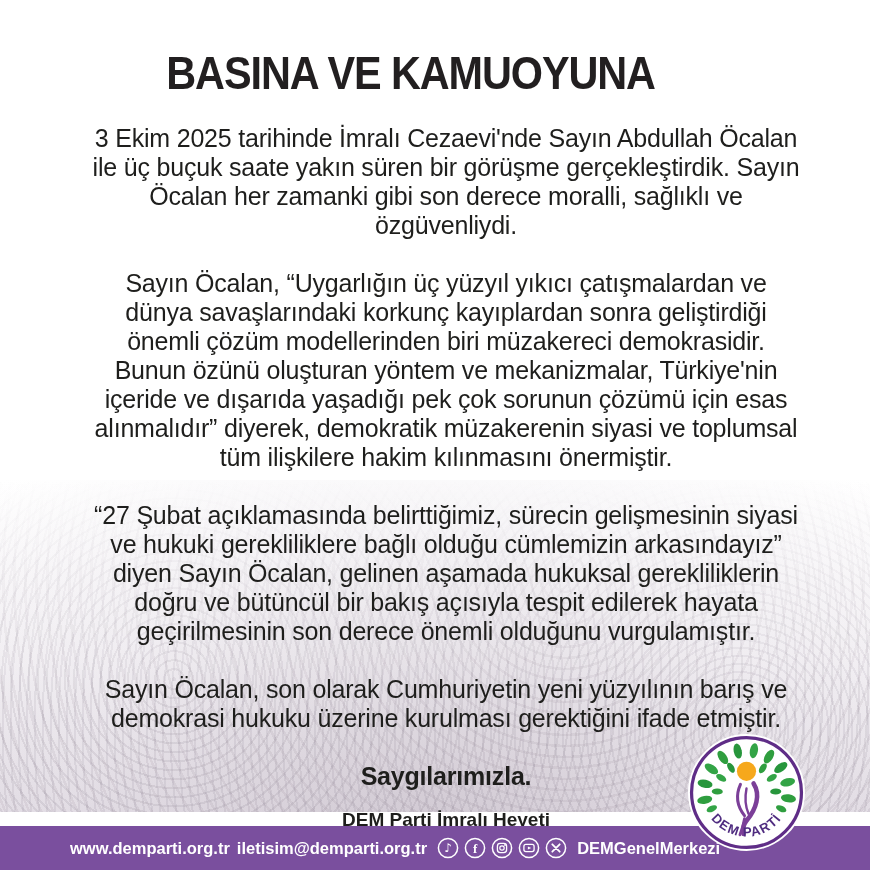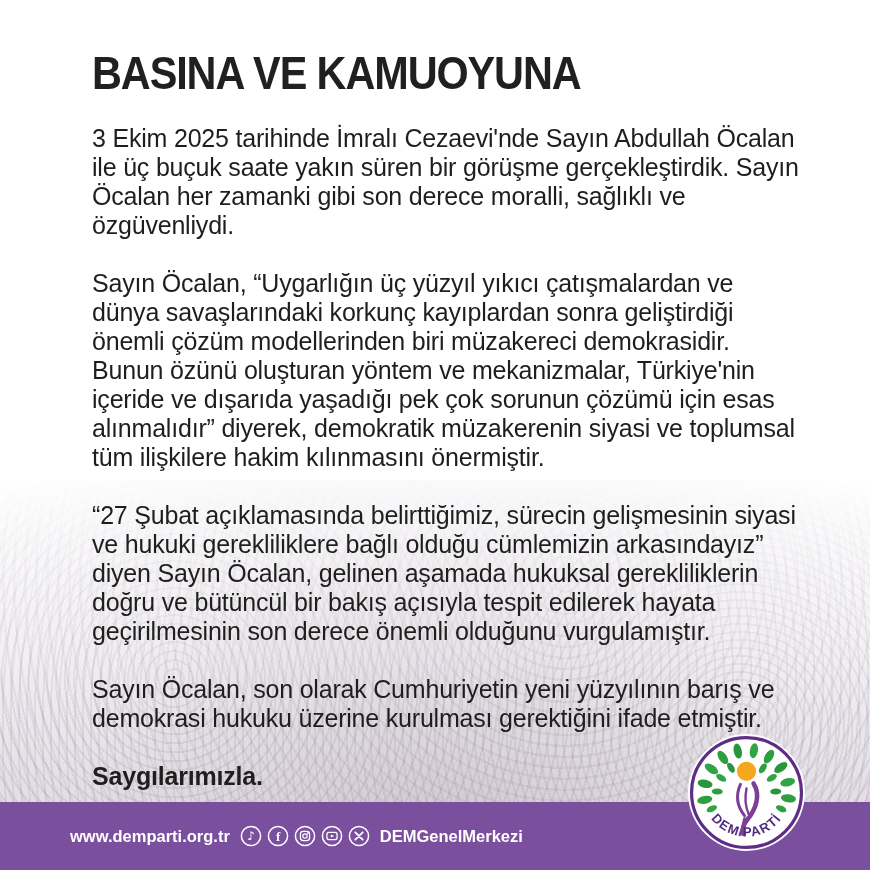--- a/index.html
+++ b/index.html
@@ -17,30 +17,30 @@
   }
   .photo-fade::before {
     content:""; position:absolute; inset:0;
     background-image:
       repeating-radial-gradient(circle at 20% 60%, rgba(120,110,125,0.13) 0 2px, rgba(0,0,0,0) 2px 9px),
       repeating-radial-gradient(circle at 65% 30%, rgba(130,115,130,0.11) 0 2.5px, rgba(0,0,0,0) 2.5px 11px),
       repeating-radial-gradient(circle at 85% 75%, rgba(110,100,120,0.11) 0 2px, rgba(0,0,0,0) 2px 8px);
     -webkit-mask-image: linear-gradient(180deg, transparent 0%, #000 70%);
     mask-image: linear-gradient(180deg, transparent 0%, #000 70%);
   }
-  .content { position:relative; z-index:2; padding:46px 70px 0 92px; }
+  .content { position:relative; z-index:2; padding:46px 70px 0 92px;text-align:center; }
   h1.title {
     margin:0 0 24px 0; font-size:46px; font-weight:700; letter-spacing:-1.2px;
     white-space:nowrap; transform:scaleX(0.9); transform-origin:left center; color:#221f20;
   }
   p.body { margin:0 0 29px 0; font-size:25px; line-height:29px; letter-spacing:-0.2px; max-width:735px; }
   p.signature { margin:14px 0 0 0; font-size:19px; line-height:29px; font-weight:700; }
   p.date { margin:1px 0 0 0; font-size:19px; line-height:29px; }
   .footer {
-    position:absolute; left:0; bottom:0; width:870px; height:68px; z-index:3;
+    position:absolute; left:0; bottom:0; width:870px; height:44px; z-index:3;
     background:#7a4f9e; display:flex; align-items:center;
     padding:0 70px; box-sizing:border-box; color:#ffffff;
     font-weight:700; font-size:16.5px; column-gap:7px; white-space:nowrap;
   }
   .socials { display:flex; align-items:center; column-gap:5px; margin:0 3px; }
   .icon { display:block; width:22px; height:22px; }
   .icon svg { display:block; }
   .logo-wrap { position:absolute; left:686px; top:732px; width:121px; height:121px; z-index:4; }
 </style>
 </head>
@@ -99,20 +99,21 @@
         <path d="M58 86 C57 92 55.5 97 53.5 102" stroke-width="2.8"></path>
       </g>
       <text font-family="Liberation Sans, sans-serif" font-size="13" font-weight="bold" fill="#4f2c80" letter-spacing="1.2">
         <textPath href="#arcPath" startOffset="50%" text-anchor="middle">DEM PARTİ</textPath>
       </text>
     </svg>
   </div>
 
   <div class="footer">
     <span>www.demparti.org.tr</span>
+    <span>iletisim@demparti.org.tr</span>
     <span class="socials">
       <span class="icon">
         <svg width="22" height="22" viewBox="0 0 22 22">
             <circle cx="11" cy="11" r="9.6" fill="none" stroke="#fff" stroke-width="1.5"></circle>
             <text x="11" y="15.3" font-size="12" font-weight="bold" text-anchor="middle" fill="#fff" font-family="DejaVu Sans, sans-serif">♪</text>
           </svg>
       </span>
       <span class="icon">
         <svg width="22" height="22" viewBox="0 0 22 22">
             <circle cx="11" cy="11" r="9.6" fill="none" stroke="#fff" stroke-width="1.5"></circle>

